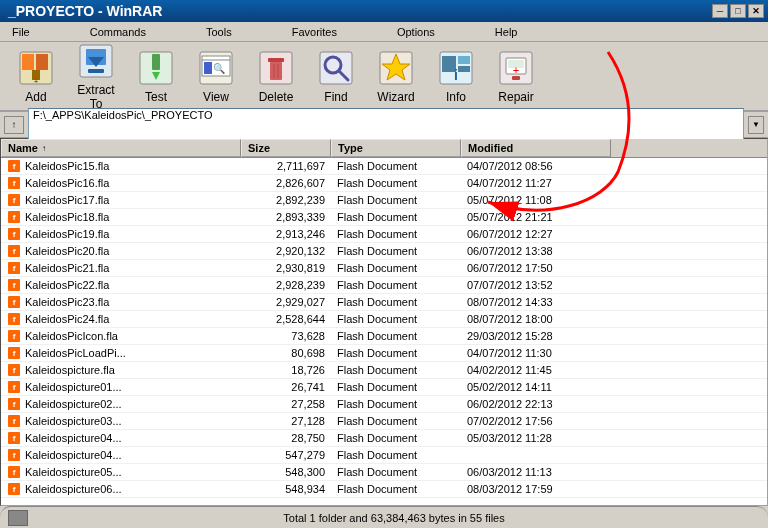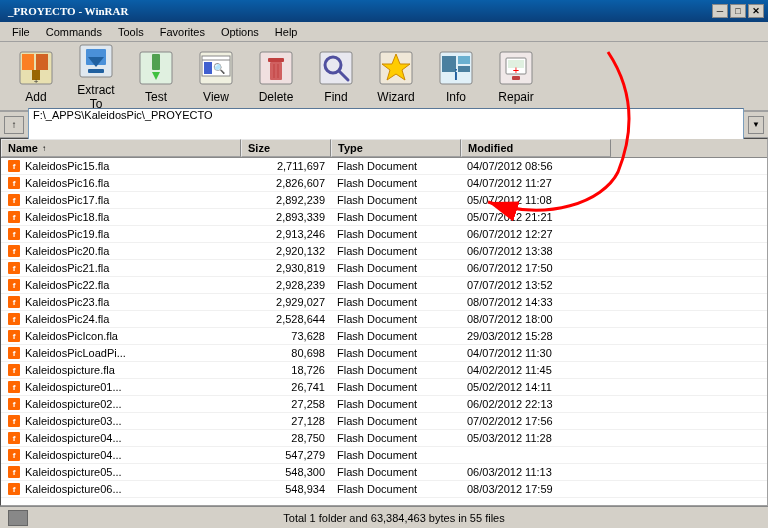--- a/index.html
+++ b/index.html
@@ -17,24 +17,23 @@
       background: linear-gradient(to bottom, #0a5ea8, #0a3f7a);
       color: white;
       height: 22px;
       display: flex;
       align-items: center;
       justify-content: space-between;
       padding: 0 4px;
       user-select: none;
     }
     #title-text {
-      font-size: 11px;
+      font-size: 14px;
       font-weight: bold;
       padding-left: 4px;
-      font-family: Liberation Serif, serif;
     }
     #window-controls {
       display: flex;
       gap: 2px;
     }
     .win-btn {
       width: 16px;
       height: 14px;
       font-size: 9px;
       line-height: 12px;
@@ -49,20 +48,21 @@
     .win-btn-close { background: #d4d0c8; }
 
     
     #menu-bar {
       background: #d4d0c8;
       height: 20px;
       display: flex;
       align-items: center;
       padding: 0 4px;
       border-bottom: 1px solid #a0a0a0;
+      gap: 44px;
     }
     .menu-item {
       padding: 2px 8px;
       cursor: pointer;
       font-size: 11px;
     }
 
     
     #toolbar {
       background: #d4d0c8;
@@ -198,20 +198,21 @@
     
     #status-bar {
       background: #d4d0c8;
       height: 22px;
       display: flex;
       align-items: center;
       padding: 0 8px;
       border-top: 1px solid #888;
       font-size: 11px;
       justify-content: space-between;
+      border-radius: 11px;
     }
     #status-left {
       width: 20px;
       height: 16px;
       background: #888;
       border: 1px solid #666;
     }
     #status-text {
       flex: 1;
       text-align: center;

